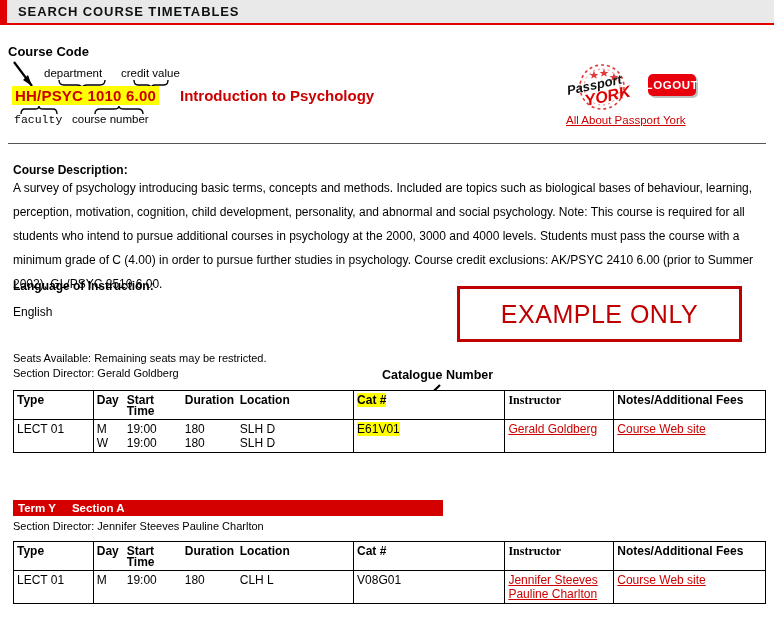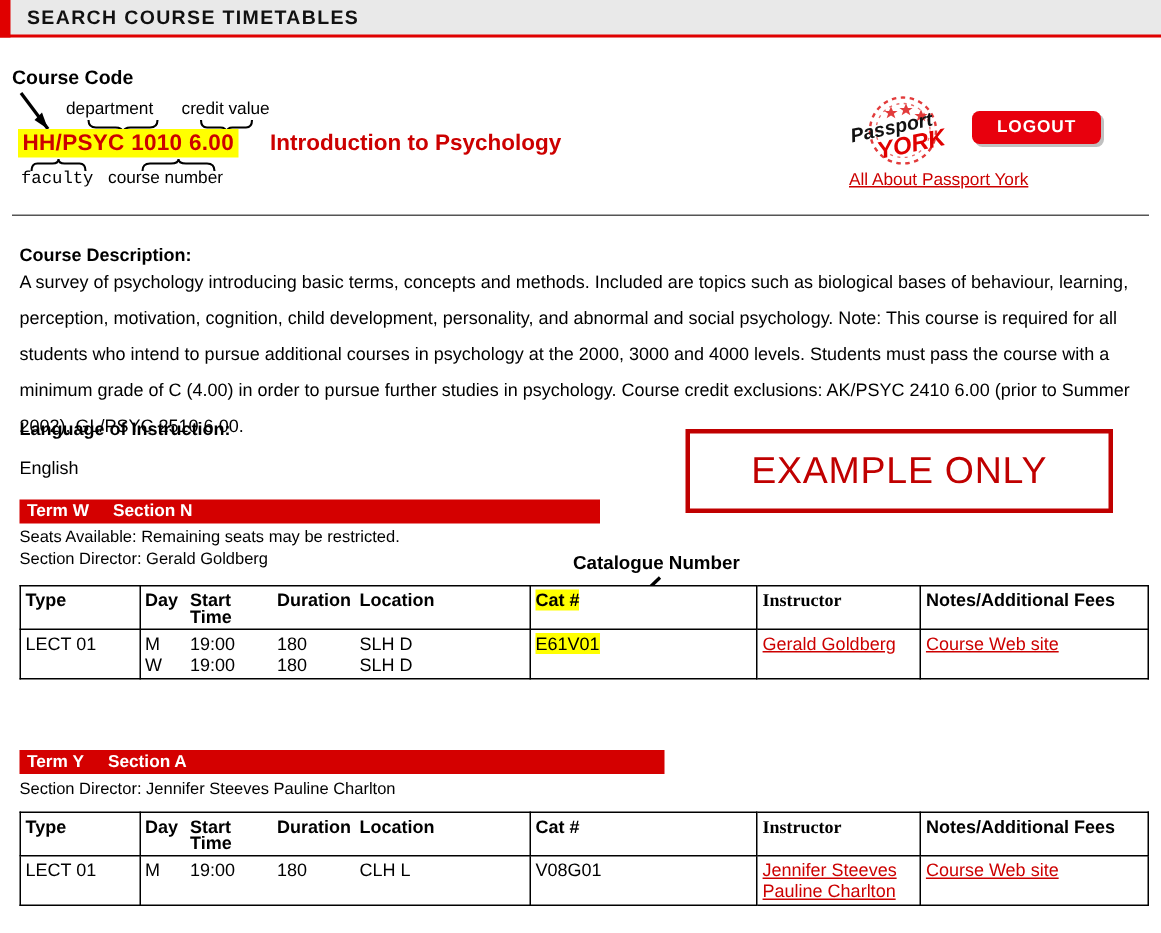--- a/index.html
+++ b/index.html
@@ -43,21 +43,21 @@
   .course-title {
     position:absolute; left:180px; top:87px;
     font-size:15px; font-weight:bold; color:#cc0000;
   }
 
   
   .py-wrap { position:absolute; left:556px; top:62px; width:92px; height:50px; }
   .py-stamp { position:absolute; left:0; top:0; width:92px; height:50px; }
   .logout-btn {
     position:absolute; left:648px; top:74px;
-    width:86px; height:22px;
+    width:48px; height:22px;
     background:#e8000d; border-radius:5px;
     box-shadow: 2px 2px 0 rgba(140,140,140,0.55);
     color:#fff; font-size:11.5px; font-weight:bold; letter-spacing:0.6px;
     display:flex; align-items:center; justify-content:center;
   }
   .py-link {
     position:absolute; left:566px; top:114px;
     font-size:11.5px; color:#cc0000; text-decoration:underline; white-space:nowrap;
   }
 
@@ -190,23 +190,20 @@
   <div class="sec-head" style="left:13px; top:163px;">Course Description:</div>
   <div class="desc-body">A survey of psychology introducing basic terms, concepts and methods. Included are topics such as biological bases of behaviour, learning, perception, motivation, cognition, child development, personality, and abnormal and social psychology. Note: This course is required for all students who intend to pursue additional courses in psychology at the 2000, 3000 and 4000 levels. Students must pass the course with a minimum grade of C (4.00) in order to pursue further studies in psychology. Course credit exclusions: AK/PSYC 2410 6.00 (prior to Summer 2002), GL/PSYC 2510 6.00.</div>
 
   <div class="sec-head" style="left:13px; top:279px;">Language of Instruction:</div>
   <div class="lang-val">English</div>
 
   <div class="example-box">
     <span>EXAMPLE ONLY</span>
   </div>
 
-  <div class="term-banner" style="left:13px; top:333px; width:387px;">
-    <span>Term W</span><span class="sp"></span><span>Section N</span>
-  </div>
   <div class="meta-line" style="left:13px; top:352px;">Seats Available: Remaining seats may be restricted.</div>
   <div class="meta-line" style="left:13px; top:367px;">Section Director: Gerald Goldberg</div>
 
   <div class="cat-ann">Catalogue Number</div>
   <svg style="position:absolute;left:400px;top:383px;width:44px;height:34px;">
     <line x1="40" y1="2" x2="12" y2="29" stroke="#000" stroke-width="2.2"></line>
     <polygon points="11,30 20,24 17,20" fill="#000"></polygon>
   </svg>
 
   <table class="tt" style="left:13px; top:390px; width:753px;">

